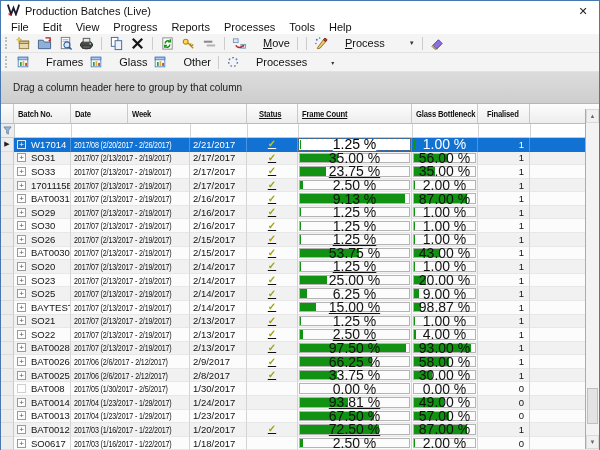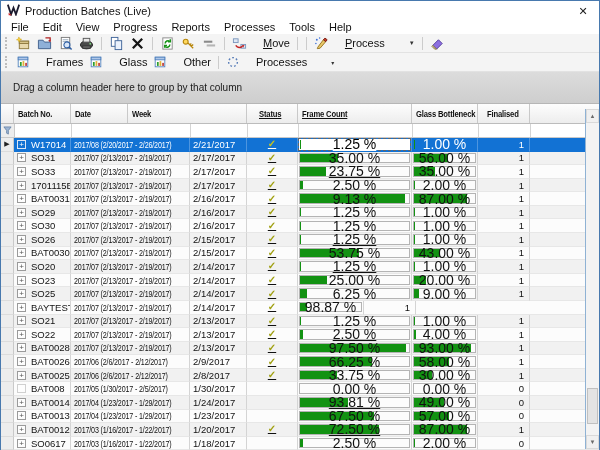--- a/index.html
+++ b/index.html
@@ -662,20 +662,26 @@
           <span class="xbox">+</span>
           <span class="batch-label">BAYTEST</span>
         </div>
     <div class="cell c-week">
           <span class="week-text">2017/07 (2/13/2017 - 2/19/2017)</span>
         </div>
     <div class="cell c-date date-cell">2/14/2017</div>
     <div class="cell c-status">
           <span class="check">✓</span>
         </div>
+    <div class="cell c-frame pcell">
+          <div class="pbox">
+            <div class="pfill" style="width: 15%;"></div>
+            <span class="plabel">15.00 %</span>
+          </div>
+        </div>
     <div class="cell c-glass pcell">
           <div class="pbox">
             <div class="pfill" style="width: 12%;"></div>
             <span class="plabel">98.87 %</span>
           </div>
         </div>
     <div class="cell c-final final-cell">1</div>
     <div class="cell c-fill"></div>
   </div>
 

